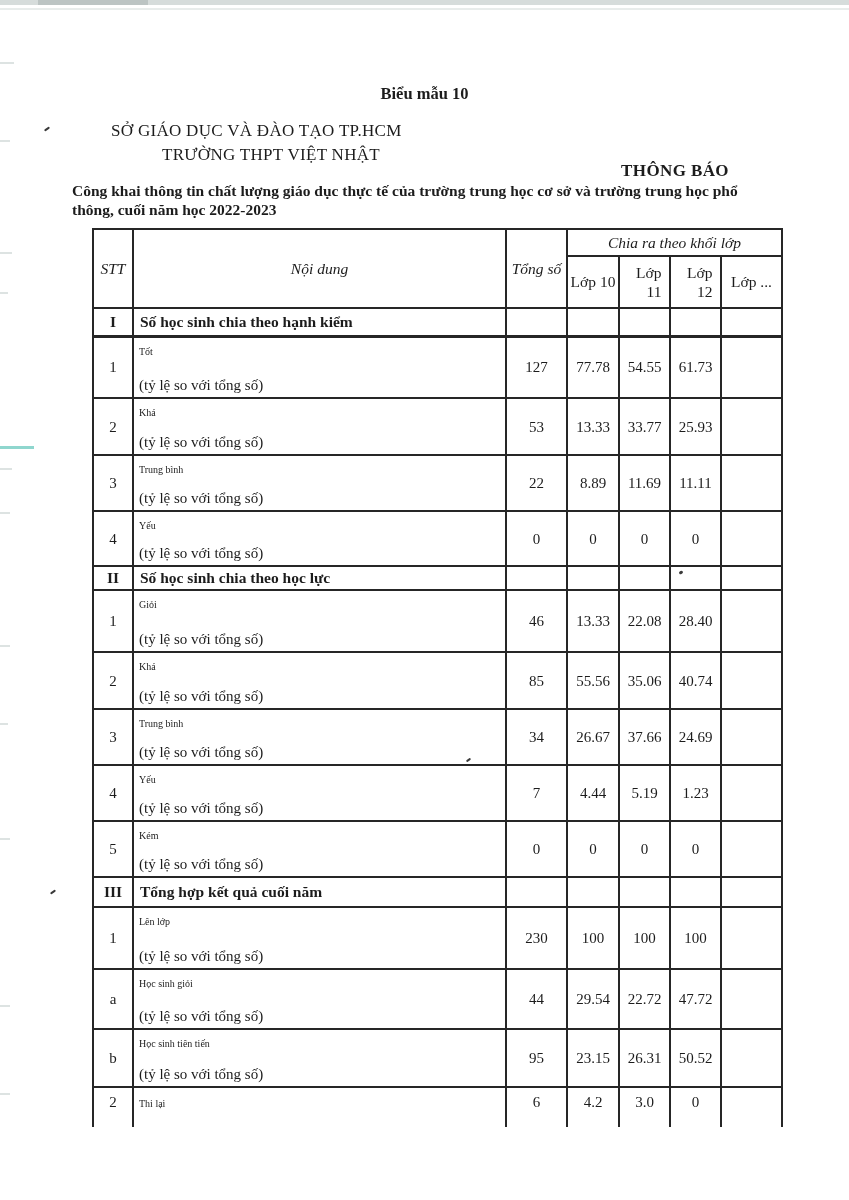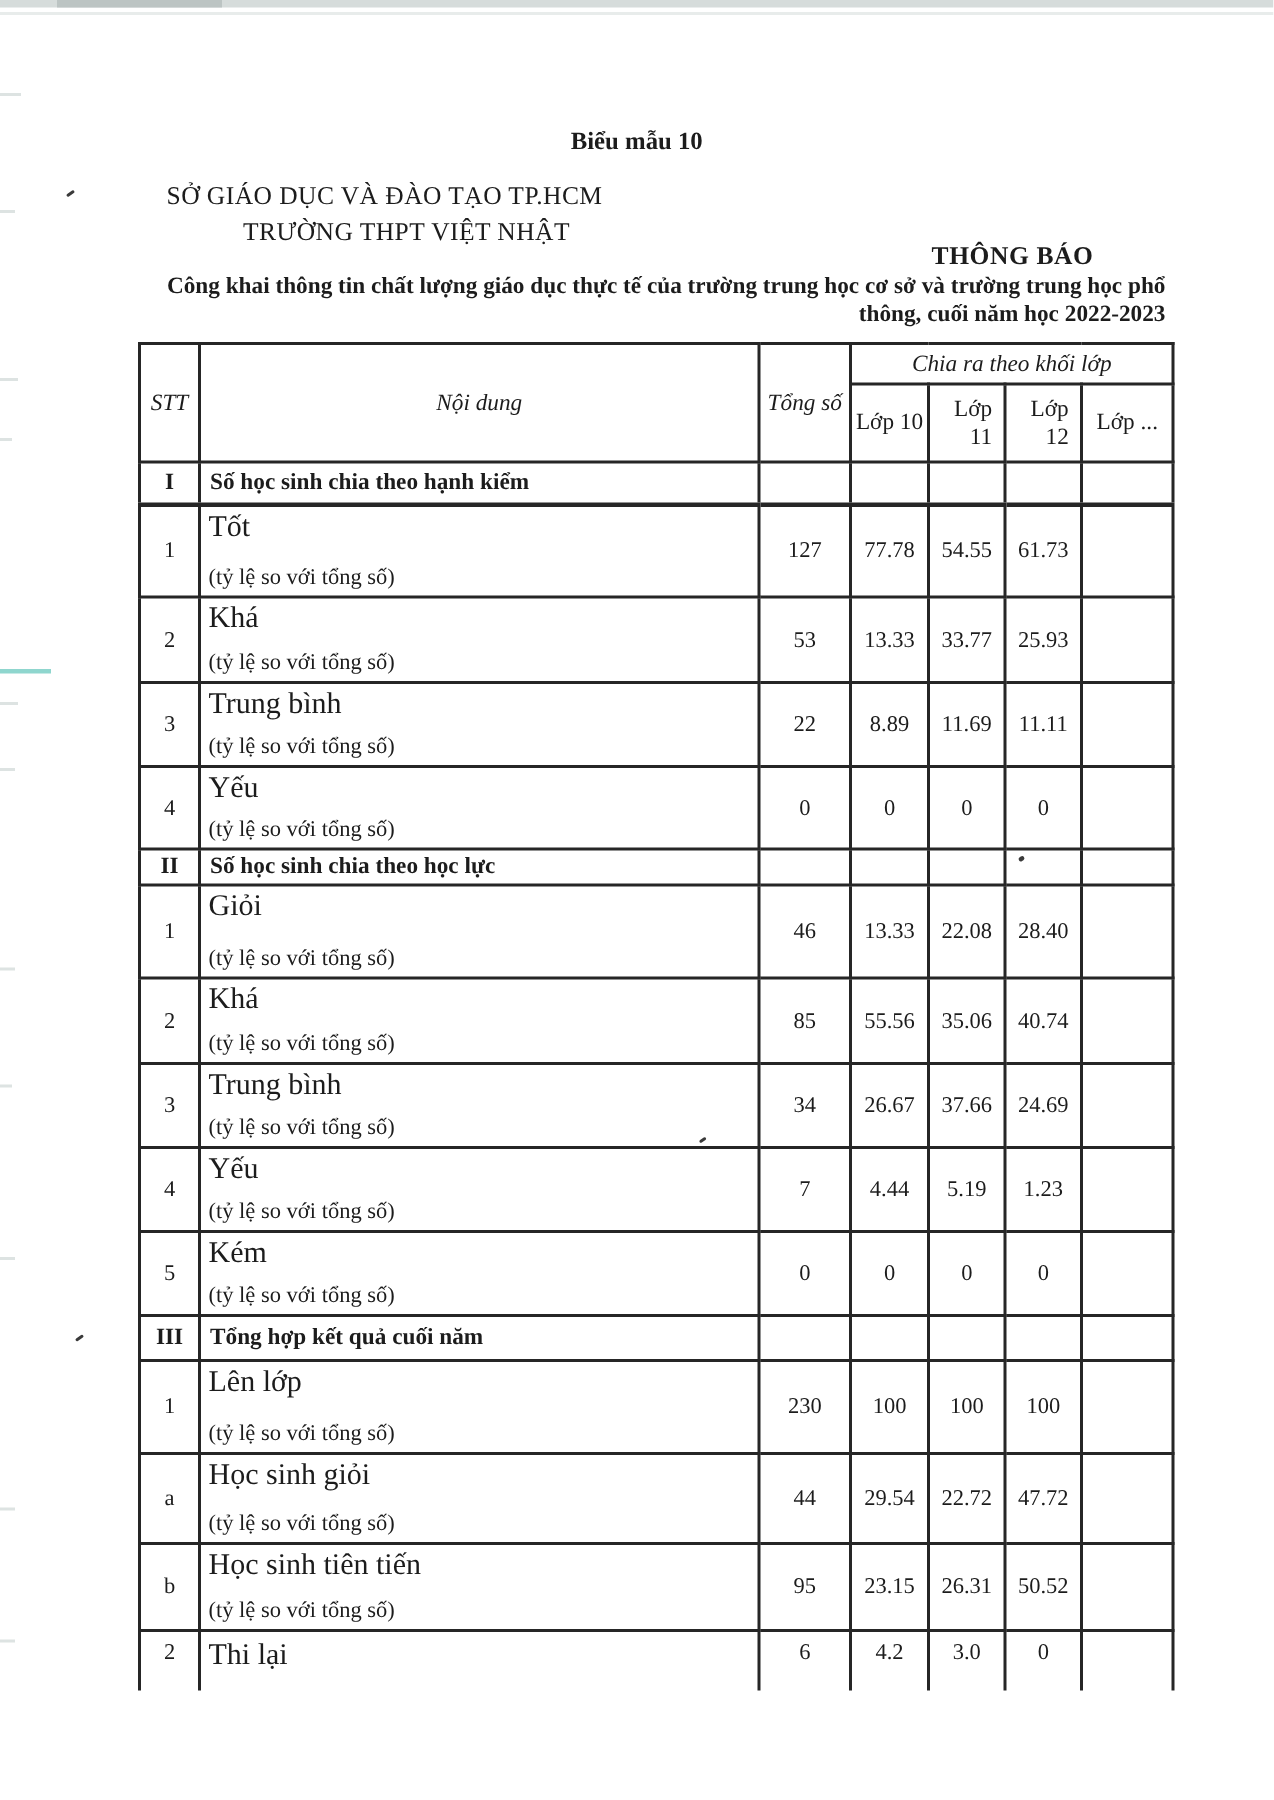--- a/index.html
+++ b/index.html
@@ -15,34 +15,34 @@
   .edge-dash{position:absolute;left:0;height:2px;background:#dde3e2;}
   .edge-dash.teal{background:#8fd6ce;height:3px;}
   .speck{position:absolute;background:#3a3a3a;border-radius:2px;transform:rotate(-35deg);}
   
   .form-label{position:absolute;top:84px;left:0;width:849px;text-align:center;
     font-weight:bold;font-size:16.5px;}
   .agency-1{position:absolute;top:121px;left:95px;font-size:17px;letter-spacing:.3px;margin-left:16px;}
   .agency-2{position:absolute;top:145px;left:118px;font-size:17px;letter-spacing:.3px;margin-left:44px;}
   .notice-title{position:absolute;top:161px;left:0;width:689px;text-align:right;
     font-weight:bold;font-size:17px;letter-spacing:.4px;padding-left:40px;}
-  .notice-subtitle{position:absolute;top:181px;left:72px;width:705px;text-align:right;
+  .notice-subtitle{position:absolute;top:181px;left:72px;width:705px;text-align:left;
     font-weight:bold;font-size:15.5px;line-height:19px;}
   
   .doc-table{position:absolute;left:92px;top:228px;}
   table{border-collapse:collapse;table-layout:fixed;width:689px;}
   td{border:2px solid #262626;padding:0;font-size:15px;vertical-align:middle;
      overflow:hidden;line-height:18px;}
   .hc{text-align:center;font-size:15.5px;}
   .h1 td{height:25px;font-style:italic;}
   .h2 td{height:50px;}
   .wrapn{display:inline-block;width:34px;line-height:19px;text-align:right;}
   .c-no{text-align:center;}
   .c-label{position:relative;vertical-align:top;}
-  .lbl{padding:4px 0 0 5px;font-size:20px;line-height:19px;}
+  .lbl{padding:4px 0 0 5px;font-size:10px;line-height:19px;}
   .sub{position:absolute;left:5px;bottom:3px;font-size:15px;line-height:17px;padding:0;margin-top:40px;}
   .c-slabel{padding-left:6px;}
   .b{font-weight:bold;font-size:15.5px;}
   .c-num{text-align:center;}
   .r-thick td{border-bottom-width:3px;}
   .r-cut td{border-bottom:none;vertical-align:top;padding-top:5px;}
   .r-cut .c-label .lbl{padding-top:1px;}
 </style>
 </head>
 <body>

